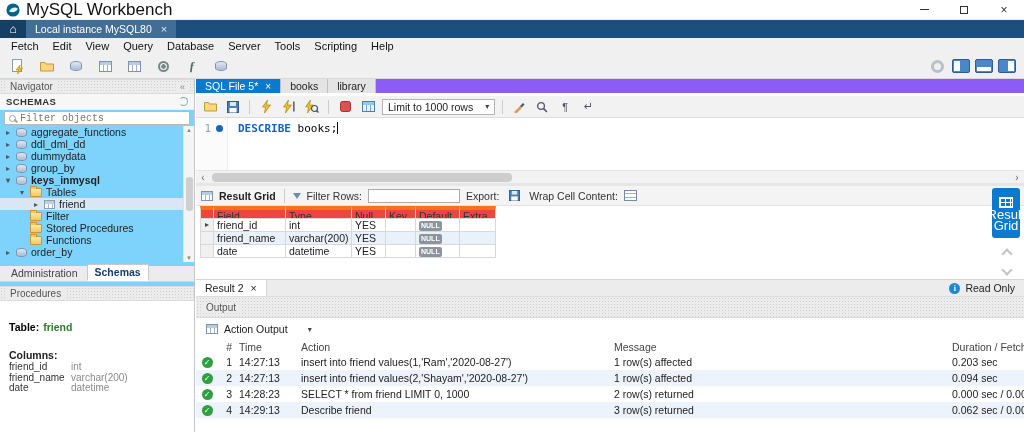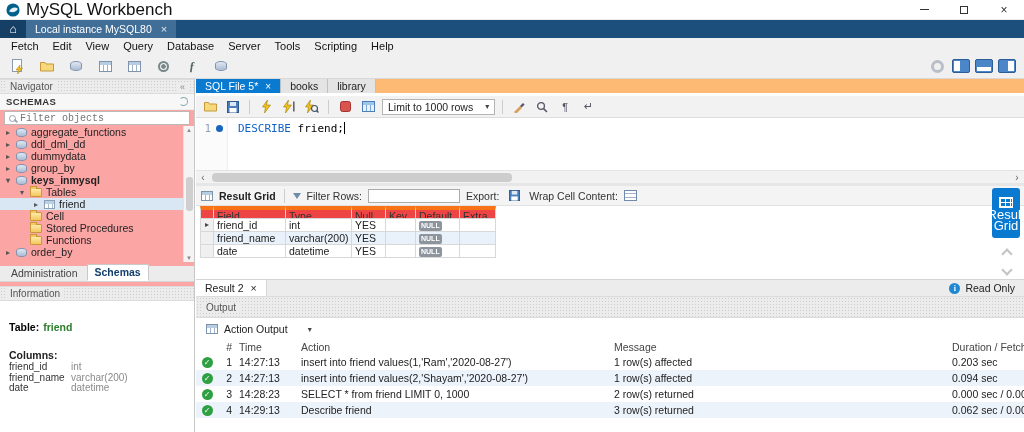--- a/index.html
+++ b/index.html
@@ -37,21 +37,21 @@
   .panel-toggle.bottom::after{left:1px;right:1px;bottom:1px;height:4px}
   .panel-toggle.right::after{right:1px;top:1px;bottom:1px;width:6px}
   .ic-db{width:12px;height:10px;background:linear-gradient(#e2e9f3,#a9bbd3);border:1px solid #8093ad;border-radius:6px/3px}
   .ic-grid{width:13px;height:11px;border:1px solid #8093ad;background:
     linear-gradient(#b9cde2 0 3px,rgba(0,0,0,0) 3px),
     repeating-linear-gradient(90deg,rgba(0,0,0,0) 0 3px,#9fb2c9 3px 4px),#fff}
   .ic-gear{width:11px;height:11px;border:2px solid #788;border-radius:50%;background:radial-gradient(circle,#788 2px,rgba(0,0,0,0) 2.5px)}
   .fx-glyph{font-family:"Liberation Serif",serif;font-style:italic;font-weight:bold;color:#566;font-size:12px}
 
   
-  .sidebar{position:absolute;top:79px;left:0;width:195px;bottom:0;background:#fca5a5;border-right:1px solid #c6c6c6}
+  .sidebar{position:absolute;top:79px;left:0;width:195px;bottom:0;background:#7dd3fc;border-right:1px solid #c6c6c6}
   .hatch{background:#ececec;background-image:radial-gradient(#cccccc 0.8px,rgba(0,0,0,0) 0.9px);background-size:3px 3px;color:#555;font-size:10px;display:flex;align-items:center;padding:0 6px;border-top:1px solid #dcdcdc;border-bottom:1px solid #dcdcdc}
   .hatch .hlabel{background:#ececec;padding:0 4px}
   .hatch .hicon{margin-left:auto;color:#888;background:#ececec;padding:0 3px;font-size:9px}
   .nav-header{position:absolute;top:0;left:0;right:0;height:15px}
   .schemas-header{position:absolute;top:15px;left:0;right:0;height:16px;background:#f7f7f7;display:flex;align-items:center;padding:0 6px;font-size:9.5px;font-weight:bold;color:#333;letter-spacing:.4px;border-bottom:1px solid #eee}
   .refresh-ic{margin-left:auto;width:9px;height:9px;border:1.5px solid #8aa;border-radius:50%;border-left-color:rgba(0,0,0,0)}
   .filter-row{position:absolute;top:31px;left:0;right:0;height:16px;padding:1px 4px}
   .filter-box{display:flex;align-items:center;height:14px;border:1px solid #b9b9b9;background:#fff;padding:0 4px;gap:4px}
   .mag{width:7px;height:7px;border:1.5px solid #99a5b0;border-radius:50%;position:relative;flex:0 0 auto}
   .mag::after{content:"";position:absolute;width:4px;height:1.5px;background:#99a5b0;transform:rotate(45deg);right:-3px;bottom:-1px}
@@ -79,41 +79,41 @@
   .info-table-line{font-size:10.5px}
   .info-table-line .lbl{font-weight:bold;color:#000}
   .info-table-line .val{color:#2c7d2c;font-weight:bold;margin-left:4px}
   .info-cols-label{margin-top:16px;font-weight:bold;font-size:10.5px;margin-bottom:1px}
   .info-col-row{display:flex;font-size:10px;line-height:10.5px}
   .info-col-name{width:62px;color:#333}
   .info-col-type{color:#8a8a8a}
 
   
   .main{position:absolute;top:79px;left:196px;right:0;bottom:0;background:#fff}
-  .editor-tabs{position:absolute;top:0;left:0;right:0;height:14px;background:#fdba74;display:flex;align-items:stretch}
+  .editor-tabs{position:absolute;top:0;left:0;right:0;height:14px;background:#8b5cf6;display:flex;align-items:stretch}
   .etab{display:flex;align-items:center;padding:0 9px;font-size:10.5px;background:#e4e4e4;color:#222;border-right:1px solid #b9c1c9;gap:7px}
   .etab.active{background:#0a7ad1;color:#fff}
   .etab .x{font-size:10px}
 
   .sql-toolbar{position:absolute;top:17px;left:0;right:0;height:22px;background:#f2f2f2;border-bottom:1px solid #ddd;display:flex;align-items:center;padding:0 5px;gap:5px}
   .sep{width:1px;height:14px;background:#ccc;margin:0 2px}
   .st-ic{width:18px;height:16px;display:flex;align-items:center;justify-content:center}
   .limit-select{display:flex;align-items:center;border:1px solid #b4b4b4;background:#fff;height:16px;padding:0 5px;font-size:10.5px;gap:12px;color:#222}
   .limit-select .arr{font-size:8px;color:#444}
   .ic-gridblue{width:13px;height:11px;border:1px solid #4a7ebc;background:
     linear-gradient(#9ec4e8 0 3px,rgba(0,0,0,0) 3px),
     repeating-linear-gradient(90deg,rgba(0,0,0,0) 0 3px,#7aa8d6 3px 4px),#e8f1fa}
   .glyph-ic{color:#556;font-size:11px}
 
   .sql-editor{position:absolute;top:39px;left:0;right:0;height:52px;background:#fff;font-family:"DejaVu Sans Mono",monospace;font-size:11px}
   .gutter{position:absolute;left:0;top:0;bottom:0;width:32px;background:#fbfbfb;border-right:1px solid #eee}
   .lnum{position:absolute;left:0;top:4px;width:15px;text-align:right;color:#93a3b5}
   .bp-dot{position:absolute;left:20px;top:7px;width:7px;height:7px;border-radius:50%;background:#1666c0}
   .code-line{position:absolute;left:42px;top:4px;white-space:pre;color:#000}
-  .kw{color:#0f62c8;font-weight:normal}
+  .kw{color:#0f62c8;font-weight:bold}
   .caret{display:inline-block;width:1px;height:12px;background:#000;vertical-align:-2px}
 
   .hscroll{position:absolute;top:91px;left:0;right:0;height:13px;background:#f2f2f2;border-top:1px solid #e4e4e4;display:flex;align-items:center}
   .hs-btn{width:14px;text-align:center;color:#666;font-size:10px;line-height:11px}
   .hs-track{flex:1;position:relative;height:100%}
   .hs-thumb{position:absolute;left:2px;top:2px;height:9px;width:300px;background:#cdcdcd;border-radius:4px}
   .rsplit{position:absolute;top:104px;left:0;right:0;height:3px;background:#e6e6e6}
 
   .result-toolbar{position:absolute;top:107px;left:0;right:0;height:20px;background:#f4f4f4;border-bottom:1px solid #e2e2e2;display:flex;align-items:center;padding:0 5px;gap:6px;font-size:10.5px;color:#333}
   .rt-strong{font-weight:bold;color:#222}
@@ -308,21 +308,21 @@
         <span>Tables</span>
       </div>
       <div class="titem lvl2 sel">
         <span class="arrow">▸</span>
         <span class="s-table"></span>
         <span>friend</span>
       </div>
       <div class="titem lvl1">
         <span class="arrow"></span>
         <span class="s-folder"></span>
-        <span>Cell</span>
+        <span>Filter</span>
       </div>
       <div class="titem lvl1">
         <span class="arrow"></span>
         <span class="s-folder"></span>
         <span>Stored Procedures</span>
       </div>
       <div class="titem lvl1">
         <span class="arrow"></span>
         <span class="s-folder"></span>
         <span>Functions</span>
@@ -338,21 +338,21 @@
         <span>▼</span>
       </div>
     </div>
 
     <div class="side-tabs">
       <span class="stab">Administration</span>
       <span class="stab active">Schemas</span>
     </div>
 
     <div class="info-header hatch">
-      <span class="hlabel">Information</span>
+      <span class="hlabel">Procedures</span>
     </div>
     <div class="info-content">
       <div class="info-table-line">
         <span class="lbl">Table:</span><span class="val">friend</span>
       </div>
       <div class="info-cols-label">Columns:</div>
       <div class="info-col-row">
         <span class="info-col-name">friend_id</span>
         <span class="info-col-type">int</span>
       </div>
@@ -441,21 +441,21 @@
           </svg>
       </span>
       <span class="st-ic glyph-ic">¶</span>
       <span class="st-ic glyph-ic">↵</span>
     </div>
 
     <div class="sql-editor">
       <div class="gutter"></div>
       <span class="lnum">1</span>
       <span class="bp-dot"></span>
-      <div class="code-line"><span class="kw">DESCRIBE</span><span> friend;</span><span class="caret"></span></div>
+      <div class="code-line"><span class="kw">DESCRIBE</span><span> books;</span><span class="caret"></span></div>
     </div>
 
     <div class="hscroll">
       <span class="hs-btn">‹</span>
       <div class="hs-track">
           <span class="hs-thumb"></span>
         </div>
       <span class="hs-btn">›</span>
     </div>
     <div class="rsplit"></div>

